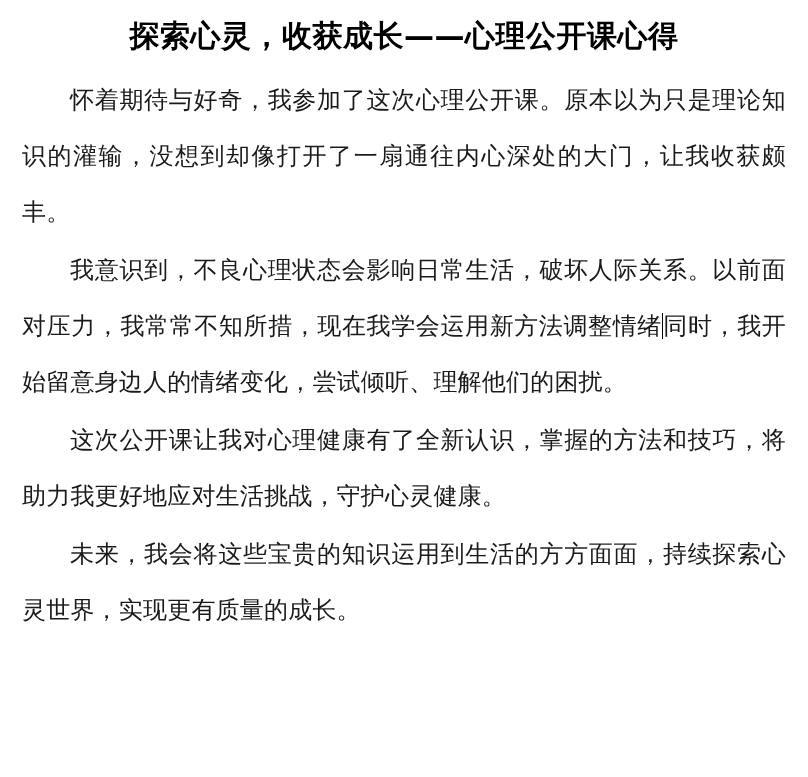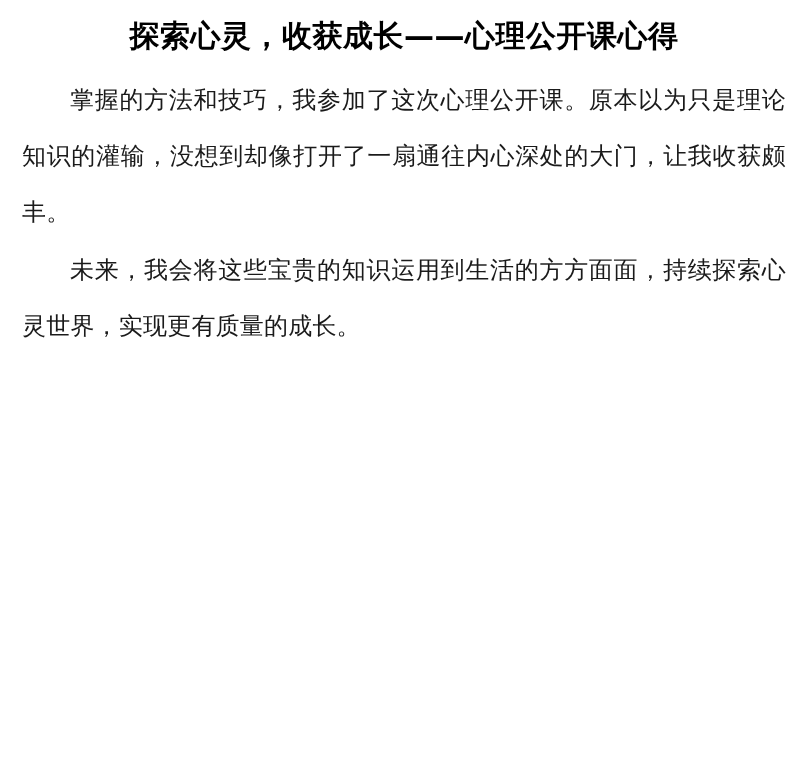--- a/index.html
+++ b/index.html
@@ -54,21 +54,23 @@
 </style>
 </head>
 <body>
 
 <div class="page">
 
   <h1 class="doc-title">探索心灵，收获成长——心理公开课心得</h1>
 
   <div class="body-text">
 
-    <p class="para">掌握的方法和技巧，我参加了这次心理公开课。原本以为只是理论知识的灌输，没想到却像打开了一扇通往内心深处的大门，让我收获颇丰。</p>
+    <p class="para">怀着期待与好奇，我参加了这次心理公开课。原本以为只是理论知识的灌输，没想到却像打开了一扇通往内心深处的大门，让我收获颇丰。</p>
 
 
+    <p class="para"><span>我意识到，不良心理状态会影响日常生活，破坏人际关系。以前面对压力，我常常不知所措，现在我学会运用新方法调整情绪</span><span class="caret"></span><span>同时，我开始留意身边人的情绪变化，尝试倾听、理解他们的困扰。</span></p>
 
+    <p class="para">这次公开课让我对心理健康有了全新认识，掌握的方法和技巧，将助力我更好地应对生活挑战，守护心灵健康。</p>
 
     <p class="para">未来，我会将这些宝贵的知识运用到生活的方方面面，持续探索心灵世界，实现更有质量的成长。</p>
 
   </div>
 </div>
 
 </body></html>

